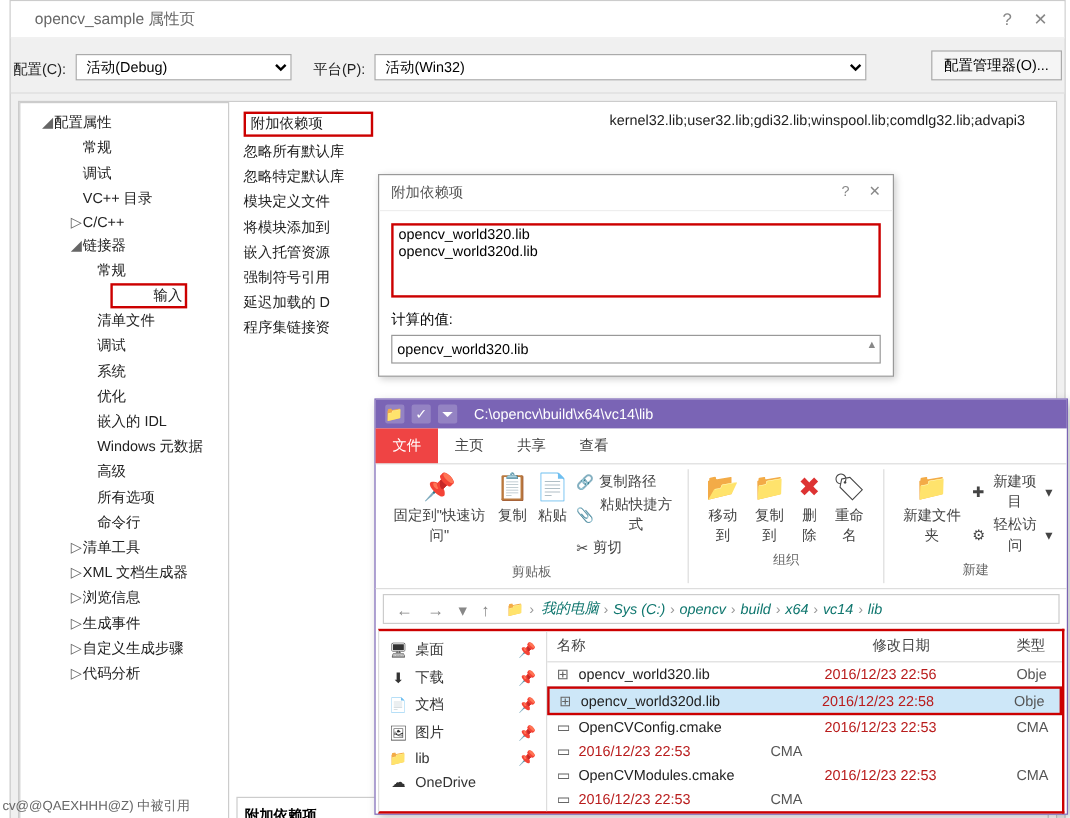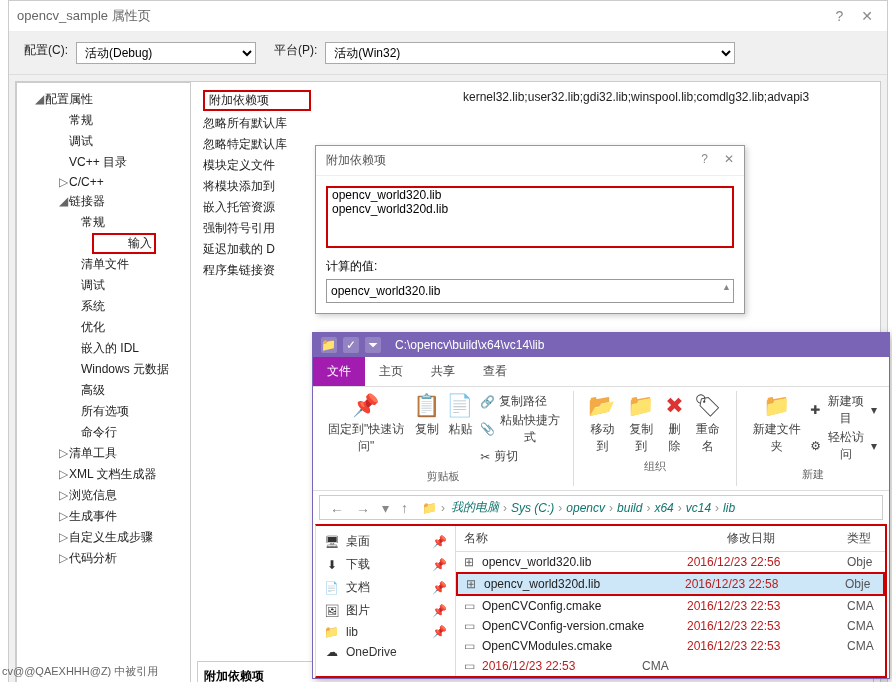--- a/index.html
+++ b/index.html
@@ -1,40 +1,40 @@
 <!DOCTYPE html>
 <html><head>
 <meta charset="utf-8">
 <style>
 * { box-sizing: border-box; margin: 0; padding: 0; font-family: "Microsoft YaHei", "Segoe UI", sans-serif; font-size: 12px; }
 body { background: #fff; width: 892px; height: 682px; overflow: hidden; position: relative; }
 
 .main-window { position: absolute; left: 8px; top: 0; width: 880px; border: 1px solid #ccc; background: #f0f0f0; }
 .title-bar { display: flex; justify-content: space-between; align-items: center; padding: 6px 8px; background: #fff; border-bottom: 1px solid #eee; }
-.title-bar .title { color: #666; font-size: 13px; }
+.title-bar .title { color: #666; font-size: 13px; margin-left: 12px; }
 .title-bar .controls { display: flex; gap: 18px; padding-right: 6px; color: #888; }
 .title-bar .controls span { cursor: pointer; font-size: 14px; }
 
-.config-row { display: flex; align-items: flex-start; gap: 8px; padding: 10px 15px; background: #f0f0f0; border-bottom: 1px solid #ddd; }
+.config-row { display: flex; align-items: flex-end; gap: 8px; padding: 10px 2px; background: #f0f0f0; border-bottom: 1px solid #ddd; }
 .config-row label { color: #222; }
 .config-row select { border: 1px solid #aaa; padding: 2px 4px; background: #fff; }
 .config-row .btn { border: 1px solid #aaa; background: #f5f5f5; padding: 3px 10px; cursor: pointer; }
 
 .body-area { display: flex; background: #fff; border: 1px solid #ccc; margin: 6px; }
 
 .tree { width: 175px; border: 1px solid #ccc; padding: 6px 4px 6px 6px; min-height: 580px; background: #fff; }
 .tree ul { list-style: none; padding-left: 12px; }
 .tree li { padding: 2px 0; color: #222; white-space: nowrap; cursor: pointer; }
 .tree li .marker { display: inline-block; width: 10px; color: #666; }
 .tree li.selected { border: 2px solid #c00; padding: 0 2px; display: inline-block; margin-left: 45px; }
 
 .right-panel { flex: 1; padding: 6px; }
 .prop-row { display: flex; }
 .prop-label { width: 260px; padding: 2px 6px; color: #222; }
-.prop-val { color: #222; padding: 2px 6px; white-space: nowrap; overflow: hidden; }
+.prop-val { color: #222; padding: 2px 6px; white-space: nowrap; overflow: hidden; margin-left: 45px; }
 .highlight-red { border: 2px solid #c00; display: inline-block; padding: 0 40px 0 4px; }
 .bottom-block { border: 1px solid #ccc; margin-top: 380px; padding: 6px; }
 .bottom-block .hdr { font-weight: bold; }
 
 
 .small-dialog { position: absolute; left: 315px; top: 145px; width: 430px; background: #fff; border: 1px solid #999; box-shadow: 2px 2px 6px rgba(0,0,0,0.2); }
 .small-dialog .dlg-title { display: flex; justify-content: space-between; padding: 6px 10px; border-bottom: 1px solid #eee; color: #555; }
 .small-dialog .dlg-title .ctrls { display: flex; gap: 16px; color: #888; }
 .small-dialog .content { padding: 10px; }
 .small-dialog .tblock { border: 2px solid #c00; padding: 0 0 30px 4px; margin-bottom: 10px; }
@@ -43,21 +43,21 @@
 .small-dialog .val-box .scroll-up { position: absolute; right: 2px; top: 2px; font-size: 9px; color: #888; }
 
 
 .explorer { position: absolute; left: 312px; top: 332px; width: 578px; border: 1px solid #7a64b5; background: #fff; box-shadow: 3px 3px 8px rgba(0,0,0,0.25); }
 .exp-title { background: #7a64b5; color: #fff; display: flex; align-items: center; padding: 4px 8px; font-size: 12px; }
 .exp-title .icons-left { display: flex; gap: 6px; margin-right: 14px; }
 .exp-title .icon-box { width: 16px; height: 16px; background: rgba(255,255,255,0.2); display: flex; align-items: center; justify-content: center; border-radius: 2px; }
 
 .exp-menu { display: flex; border-bottom: 1px solid #ddd; }
 .exp-menu .menu-item { padding: 6px 14px; color: #444; cursor: pointer; }
-.exp-menu .menu-item.active { background: #a21caf; color: #fff; }
+.exp-menu .menu-item.active { background: #ef4444; color: #fff; }
 
 .ribbon { display: flex; border-bottom: 1px solid #ddd; padding: 4px 0; }
 .ribbon-group { border-right: 1px solid #ddd; padding: 2px 12px; text-align: center; }
 .ribbon-group:last-child { border-right: none; }
 .ribbon-icons { display: flex; gap: 6px; align-items: flex-start; justify-content: center; margin-bottom: 4px; }
 .ribbon-big { display: flex; flex-direction: column; align-items: center; gap: 2px; font-size: 11px; color: #444; }
 .ribbon-big .ico { font-size: 22px; }
 .ribbon-small-col { display: flex; flex-direction: column; align-items: flex-start; gap: 2px; font-size: 11px; color: #444; }
 .ribbon-small-col .line { display: flex; gap: 4px; align-items: center; }
 .ribbon-caption { font-size: 11px; color: #666; }
@@ -98,20 +98,21 @@
     <div class="controls">
       <span>?</span>
       <span>✕</span>
     </div>
   </div>
   <div class="config-row">
     <label>配置(C):</label>
     <select style="width:180px"><option>活动(Debug)</option></select>
     <label style="margin-left:10px">平台(P):</label>
     <select style="width:410px"><option>活动(Win32)</option></select>
+    <button class="btn" style="margin-left:auto">配置管理器(O)...</button>
   </div>
   <div class="body-area">
     <div class="tree">
       <ul>
         <li><span class="marker">◢</span><span>配置属性</span></li>
         <ul id="tree-items"><li style="padding-left: 12px;"><span class="marker"></span>常规</li><li style="padding-left: 12px;"><span class="marker"></span>调试</li><li style="padding-left: 12px;"><span class="marker"></span>VC++ 目录</li><li style="padding-left: 12px;"><span class="marker">▷</span>C/C++</li><li style="padding-left: 12px;"><span class="marker">◢</span>链接器</li><li style="padding-left: 24px;"><span class="marker"></span>常规</li><li class="selected" style="padding-left: 24px;"><span class="marker"></span>输入</li><li style="padding-left: 24px;"><span class="marker"></span>清单文件</li><li style="padding-left: 24px;"><span class="marker"></span>调试</li><li style="padding-left: 24px;"><span class="marker"></span>系统</li><li style="padding-left: 24px;"><span class="marker"></span>优化</li><li style="padding-left: 24px;"><span class="marker"></span>嵌入的 IDL</li><li style="padding-left: 24px;"><span class="marker"></span>Windows 元数据</li><li style="padding-left: 24px;"><span class="marker"></span>高级</li><li style="padding-left: 24px;"><span class="marker"></span>所有选项</li><li style="padding-left: 24px;"><span class="marker"></span>命令行</li><li style="padding-left: 12px;"><span class="marker">▷</span>清单工具</li><li style="padding-left: 12px;"><span class="marker">▷</span>XML 文档生成器</li><li style="padding-left: 12px;"><span class="marker">▷</span>浏览信息</li><li style="padding-left: 12px;"><span class="marker">▷</span>生成事件</li><li style="padding-left: 12px;"><span class="marker">▷</span>自定义生成步骤</li><li style="padding-left: 12px;"><span class="marker">▷</span>代码分析</li></ul>
       </ul>
     </div>
     <div class="right-panel">
       <div id="prop-rows">
@@ -338,21 +339,20 @@
             <span class="ftype">Obje</span>
           </div>
           <div class="row">
             <span class="fico">▭</span>
             <span class="fname">OpenCVConfig.cmake</span>
             <span class="fdate">2016/12/23 22:53</span>
             <span class="ftype">CMA</span>
           </div>
           <div class="row">
             <span class="fico">▭</span>
-            <span class="fname">OpenCVConfig-version.cmake</span>
             <span class="fdate">2016/12/23 22:53</span>
             <span class="ftype">CMA</span>
           </div>
           <div class="row">
             <span class="fico">▭</span>
             <span class="fname">OpenCVModules.cmake</span>
             <span class="fdate">2016/12/23 22:53</span>
             <span class="ftype">CMA</span>
           </div>
           <div class="row">

